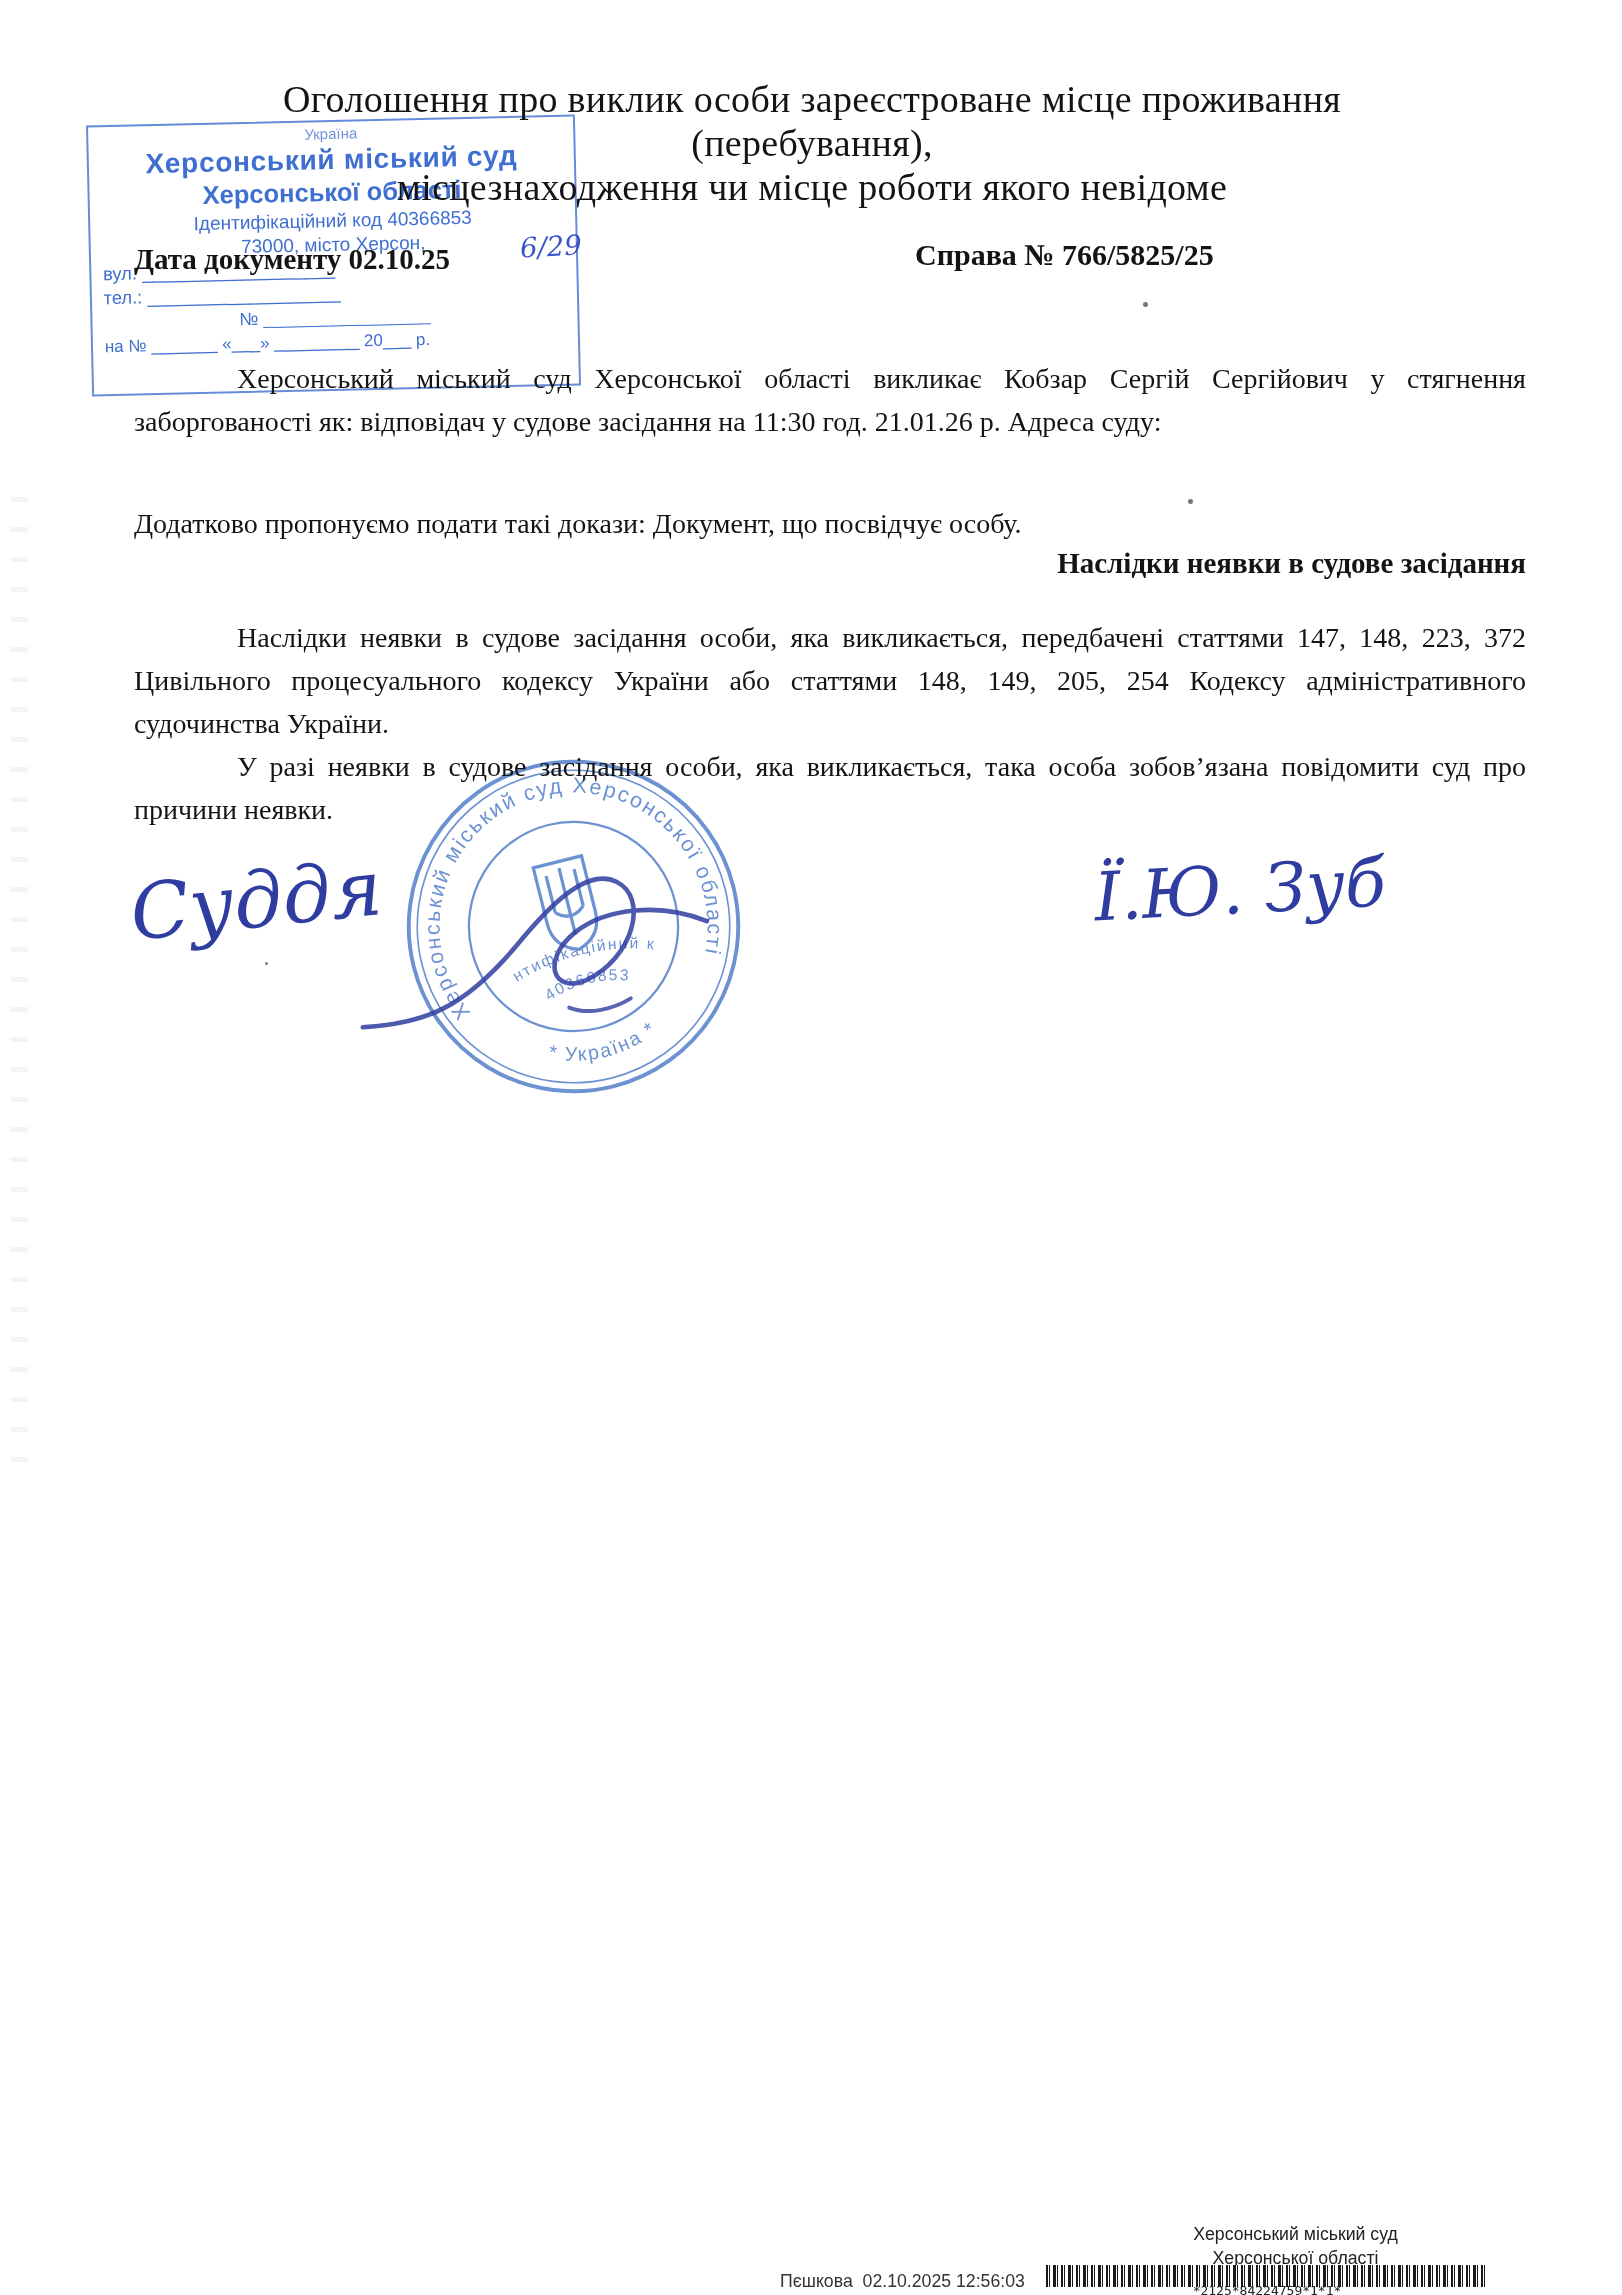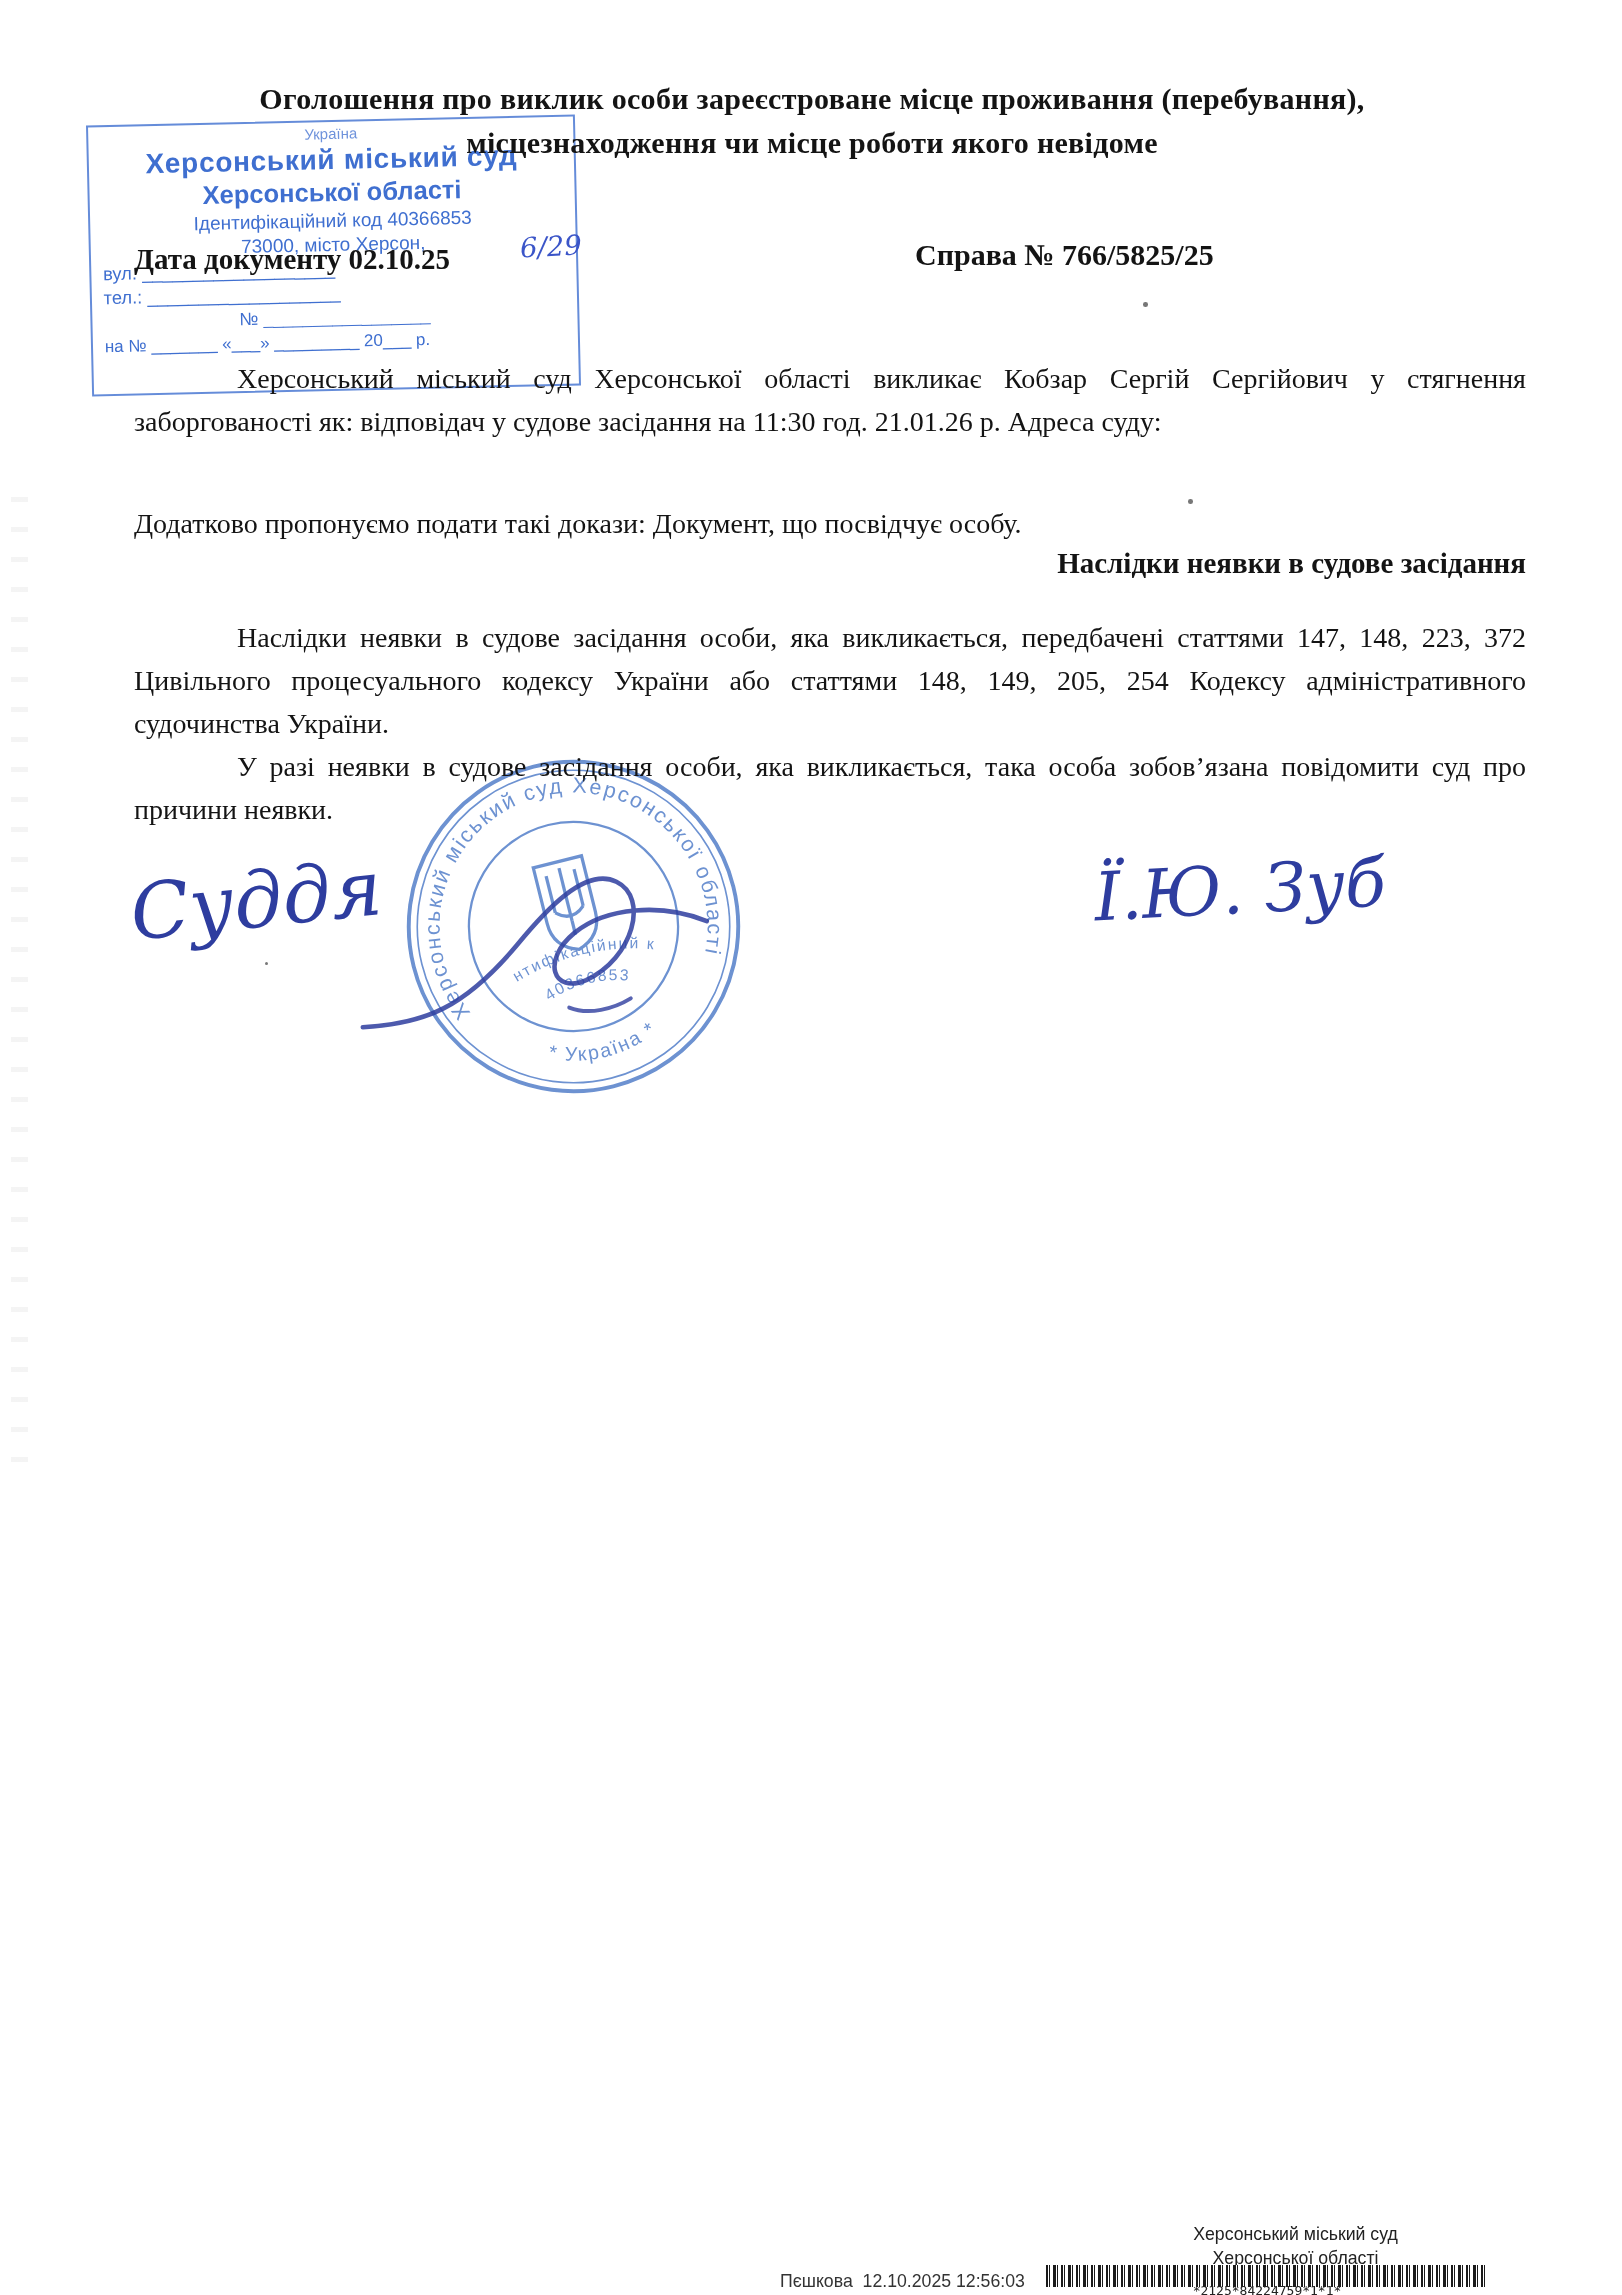--- a/index.html
+++ b/index.html
@@ -3,21 +3,21 @@
 <meta charset="utf-8">
 <style>
   html,body{margin:0;padding:0;}
   body{
     width:1623px;height:2295px;position:relative;background:#ffffff;
     font-family:"Liberation Serif", serif;color:#141414;overflow:hidden;
   }
   
   .doc-title{
     position:absolute;top:77px;left:164px;width:1296px;text-align:center;
-    font-weight:bold;font-size:30px;line-height:44px;letter-spacing:0.3px;z-index:4;
+    font-weight:normal;font-size:38px;line-height:44px;letter-spacing:0.3px;z-index:4;
   }
   
   .corner-stamp{
     position:absolute;left:89px;top:120px;width:489px;height:271px;
     border:2.6px solid rgba(63,111,208,.8);transform:rotate(-1.3deg);
     color:#3f6fd0;font-family:"Liberation Sans", sans-serif;text-align:center;
     padding:2.6px 11.8px;box-sizing:border-box;z-index:2;
   }
   .corner-stamp div{line-height:1.22;}
   .s-country{font-size:15px;opacity:.75;}
@@ -159,21 +159,21 @@
   <path d="M 15 330 C 110 325 170 300 250 205 C 295 150 355 85 402 108 C 452 132 428 225 356 258 C 305 280 287 228 338 186 C 386 147 470 140 540 168" stroke="#2e3d9f" stroke-width="7" fill="none" stroke-linecap="round" opacity=".85"></path>
   <path d="M 330 300 C 360 312 398 302 424 286" stroke="#2e3d9f" stroke-width="6" fill="none" stroke-linecap="round" opacity=".8"></path>
 </svg>
 
 <div class="judge-name">Ї.Ю. Зуб</div>
 
 <div class="footer-court">
   <div>Херсонський міський суд</div>
   <div>Херсонської області</div>
 </div>
-<div class="operator-line">Пєшкова  12.10.2025 12:56:03</div>
+<div class="operator-line">Пєшкова  02.10.2025 12:56:03</div>
 <div class="barcode"></div>
 <div class="barcode-text">*2125*84224759*1*1*</div>
 
 <div class="edge-streak"></div>
 <div class="dot dot1"></div>
 <div class="dot dot2"></div>
 <div class="dot dot3"></div>
 
 
 </body></html>

